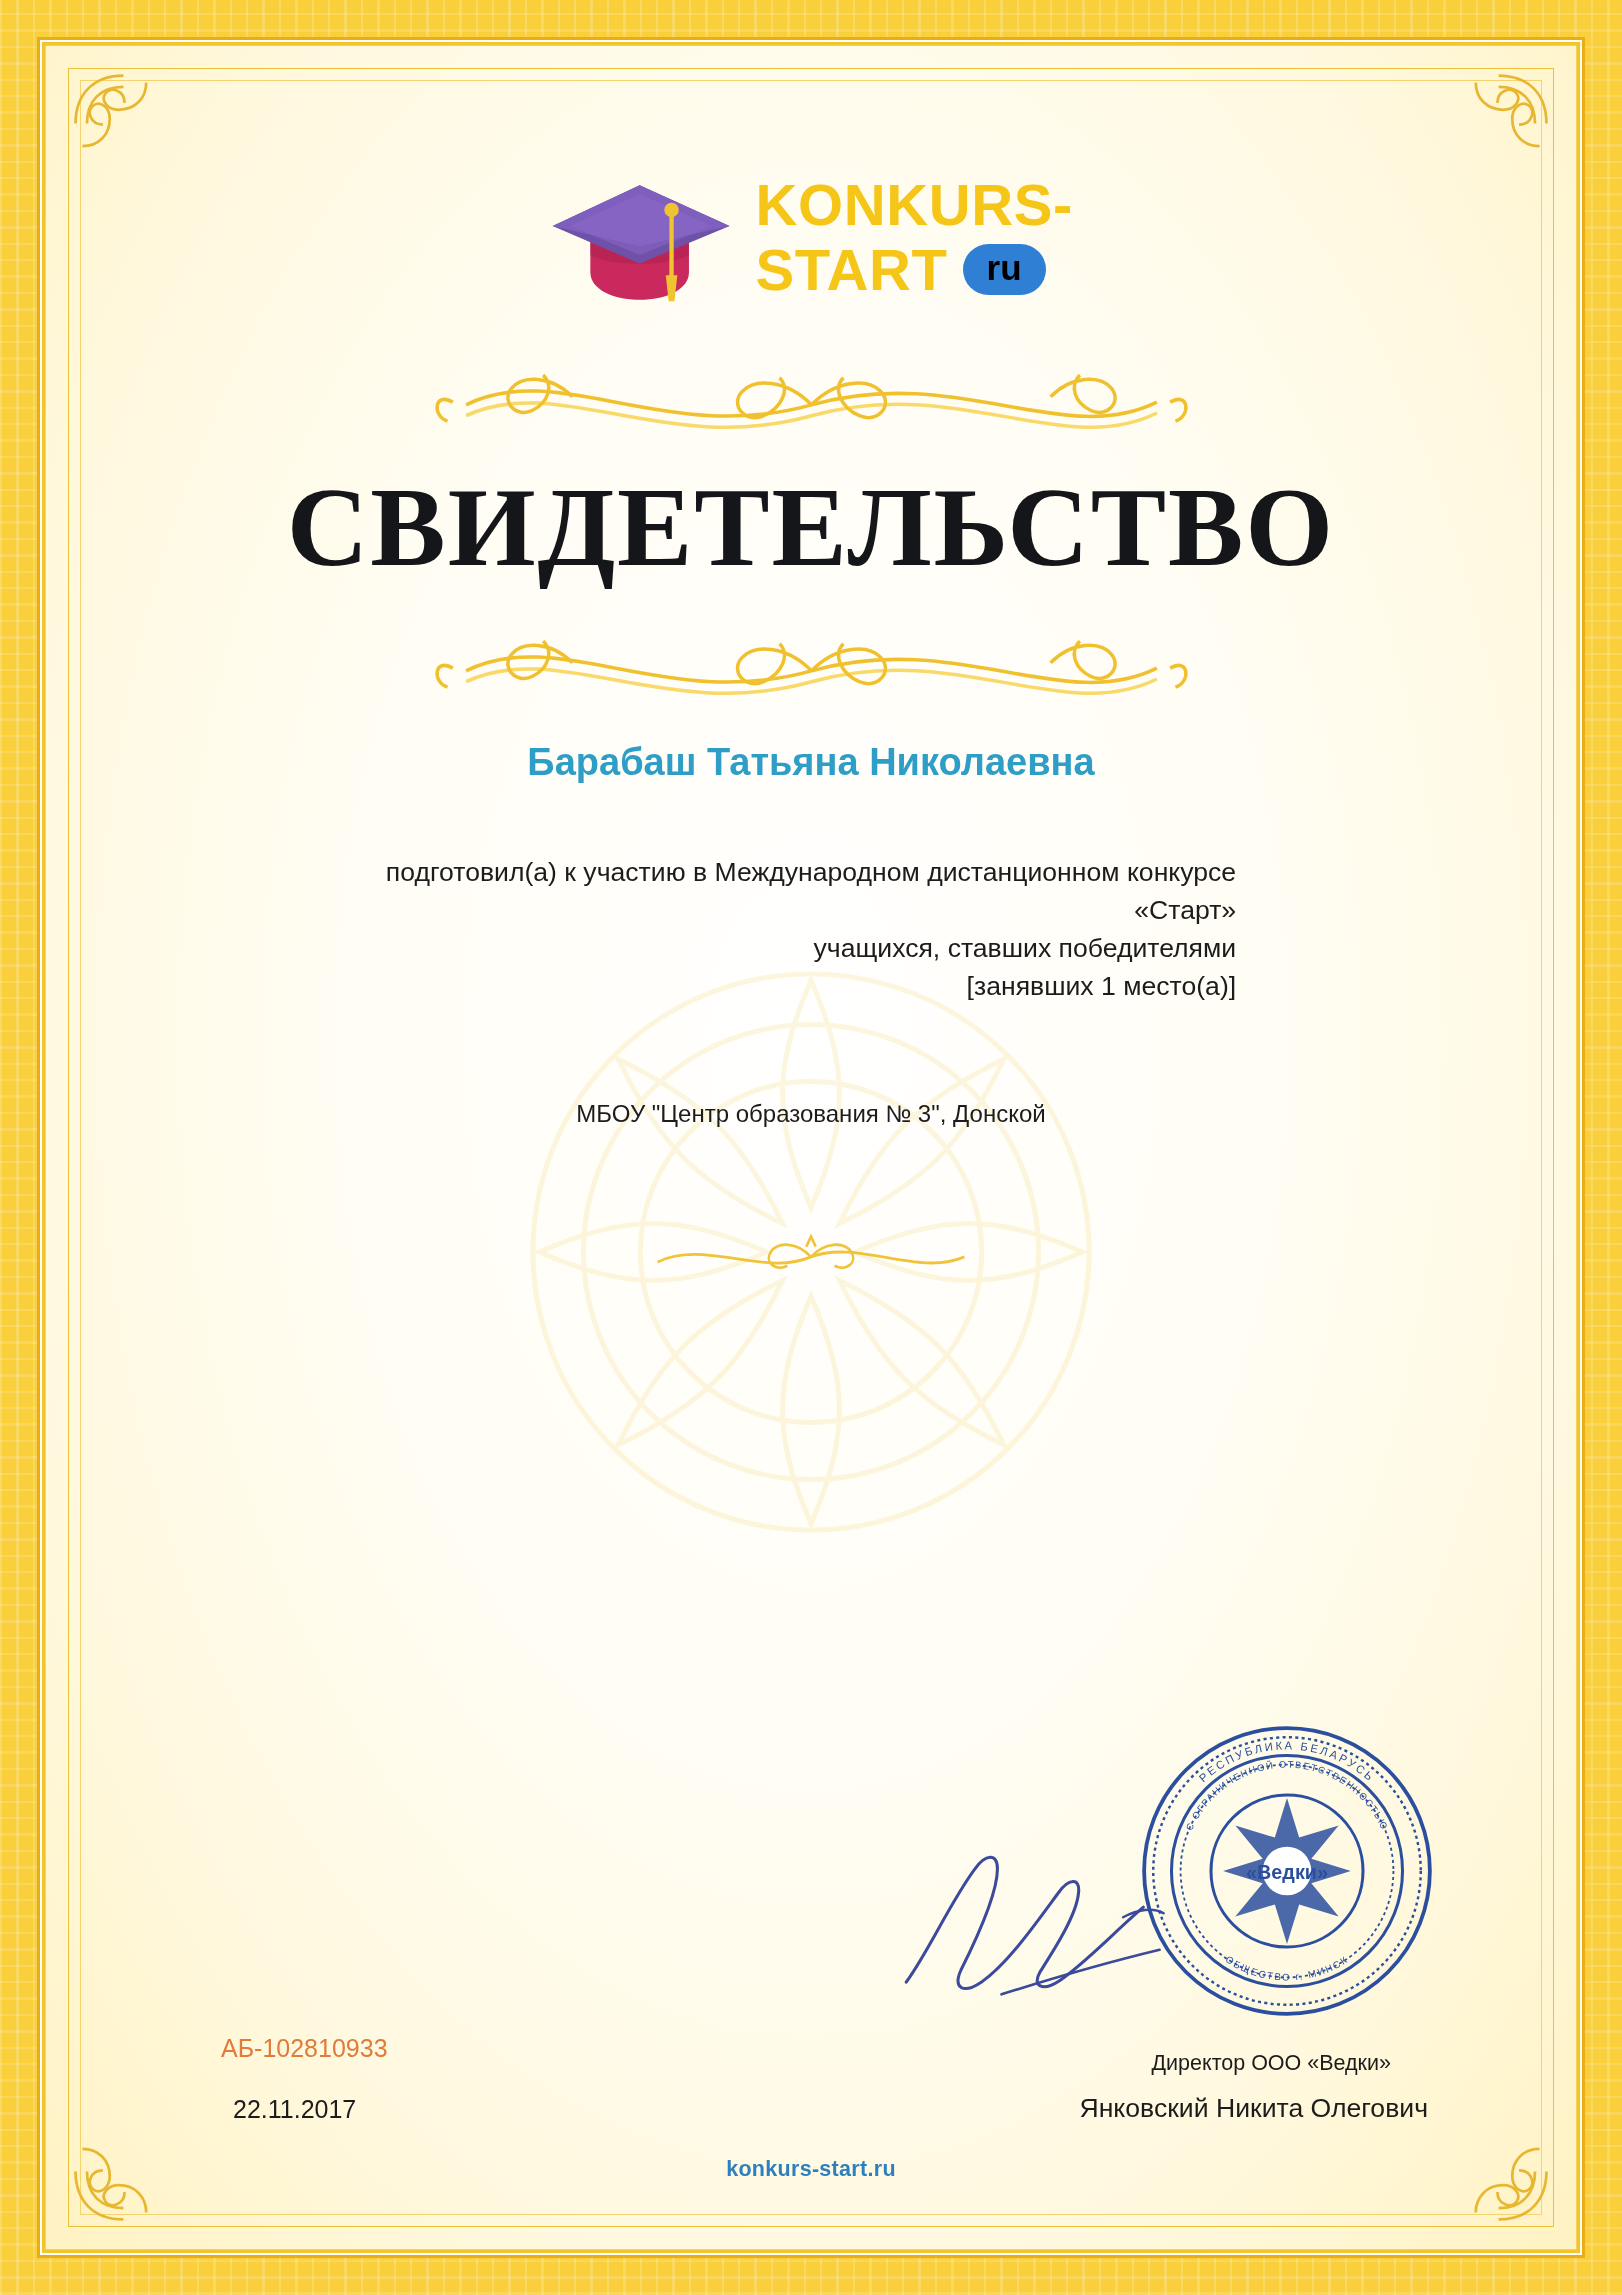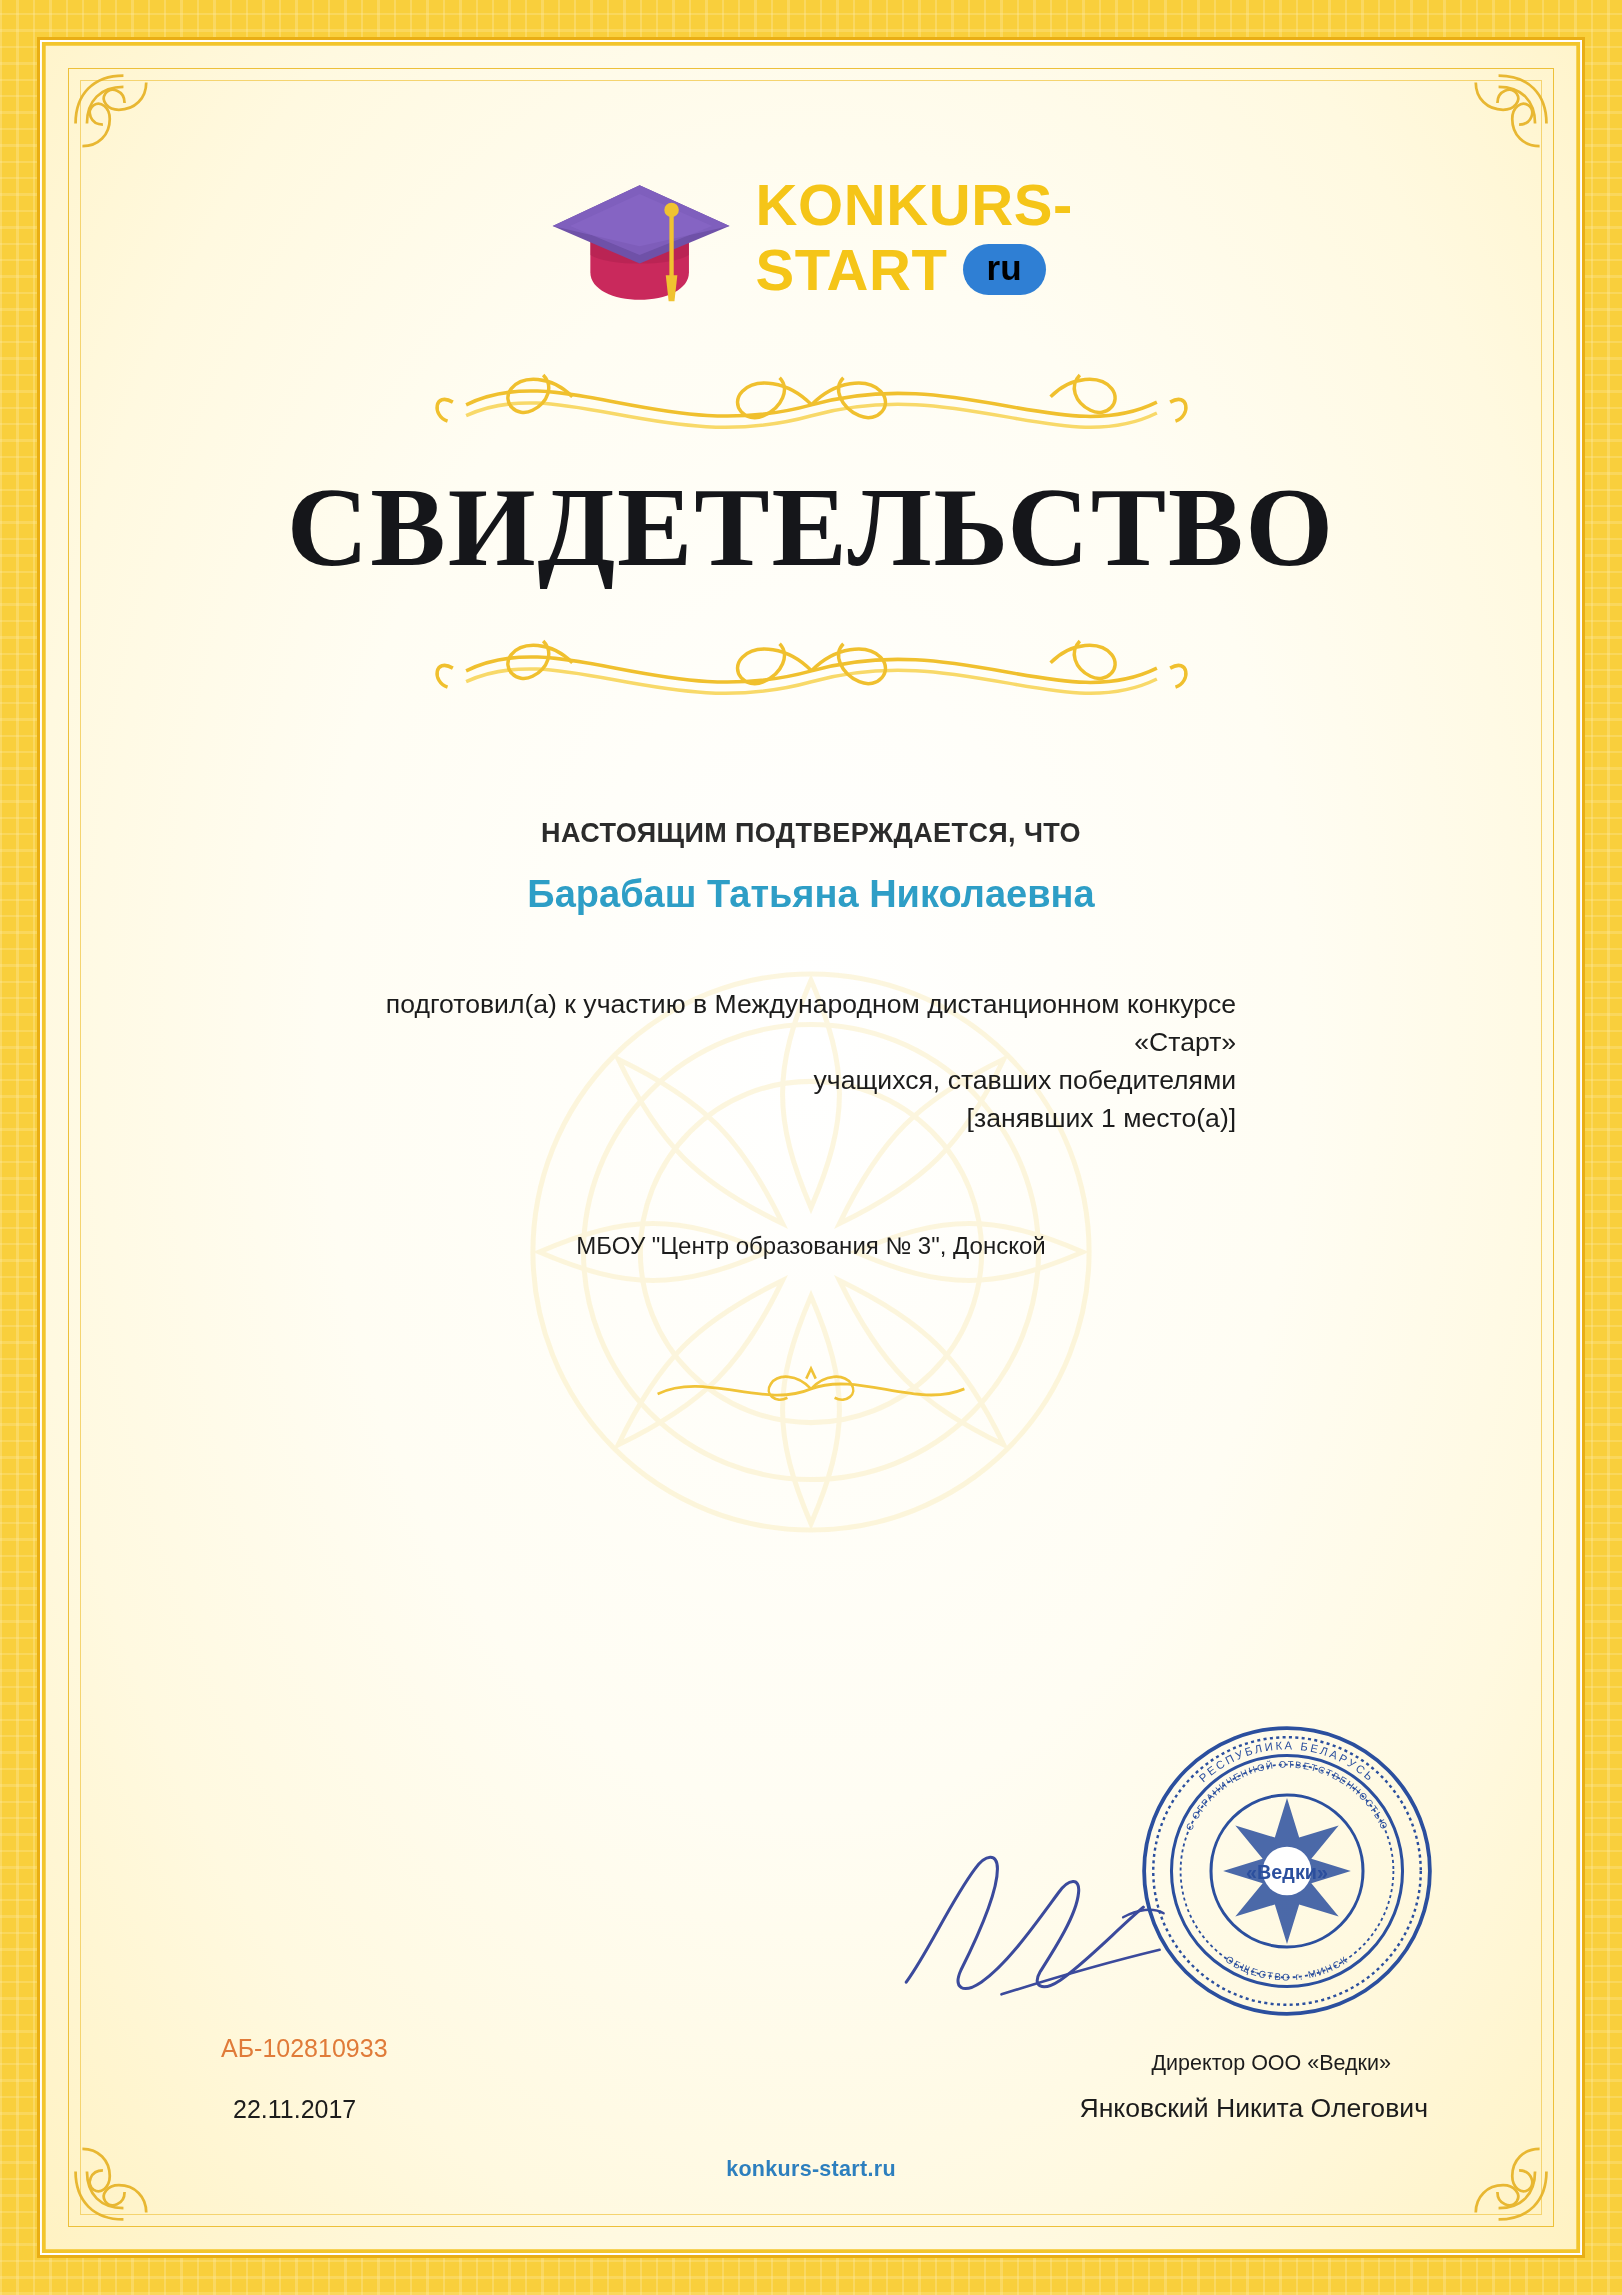--- a/index.html
+++ b/index.html
@@ -384,21 +384,20 @@
           <path d="M300 36 C282 18 258 16 248 26 C238 36 250 50 264 44 C278 38 284 24 276 16"></path>
           <path d="M300 36 C318 18 342 16 352 26 C362 36 350 50 336 44 C322 38 316 24 324 16"></path>
           <path d="M120 30 C104 14 82 14 74 24 C66 34 78 46 90 40 C102 34 106 22 98 14"></path>
           <path d="M480 30 C496 14 518 14 526 24 C534 34 522 46 510 40 C498 34 494 22 502 14"></path>
           <path d="M30 34 C16 26 14 44 26 48"></path>
           <path d="M570 34 C584 26 586 44 574 48"></path>
         </g>
       </svg>
     </div>
 
-    <div class="attest">НАСТОЯЩИМ ПОДТВЕРЖДАЕТСЯ, ЧТО</div>
 
     <div class="recipient">Барабаш Татьяна Николаевна</div>
 
     <div class="body-text">
       <span class="ln">подготовил(а) к участию в Международном дистанционном конкурсе</span>
       <span class="ln">«Старт»</span>
       <span class="ln">учащихся, ставших победителями</span>
       <span class="ln">[занявших  1  место(а)]</span>
     </div>
 

